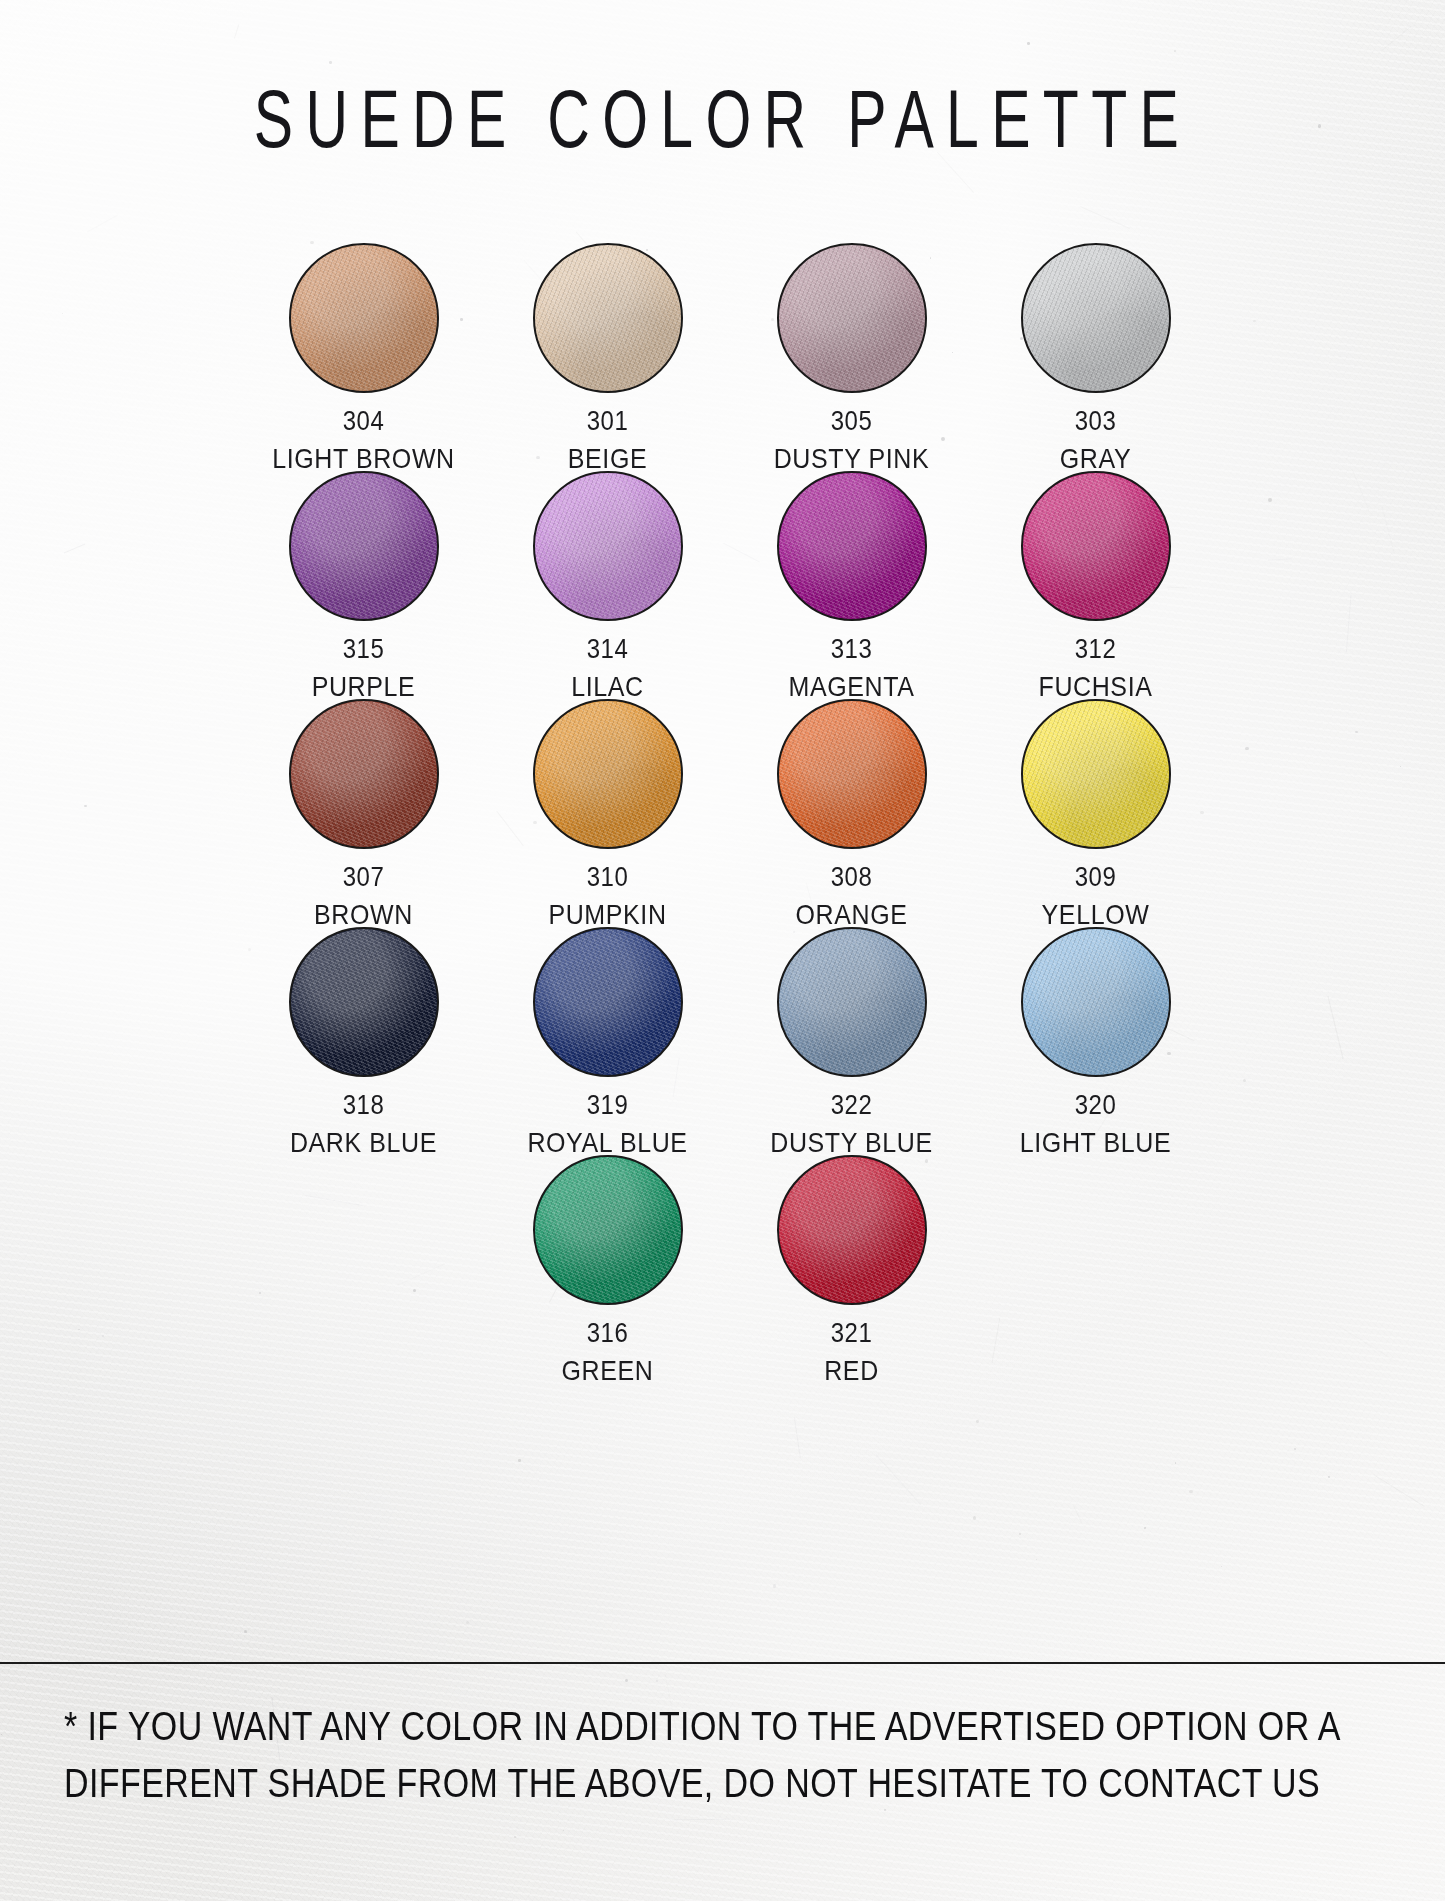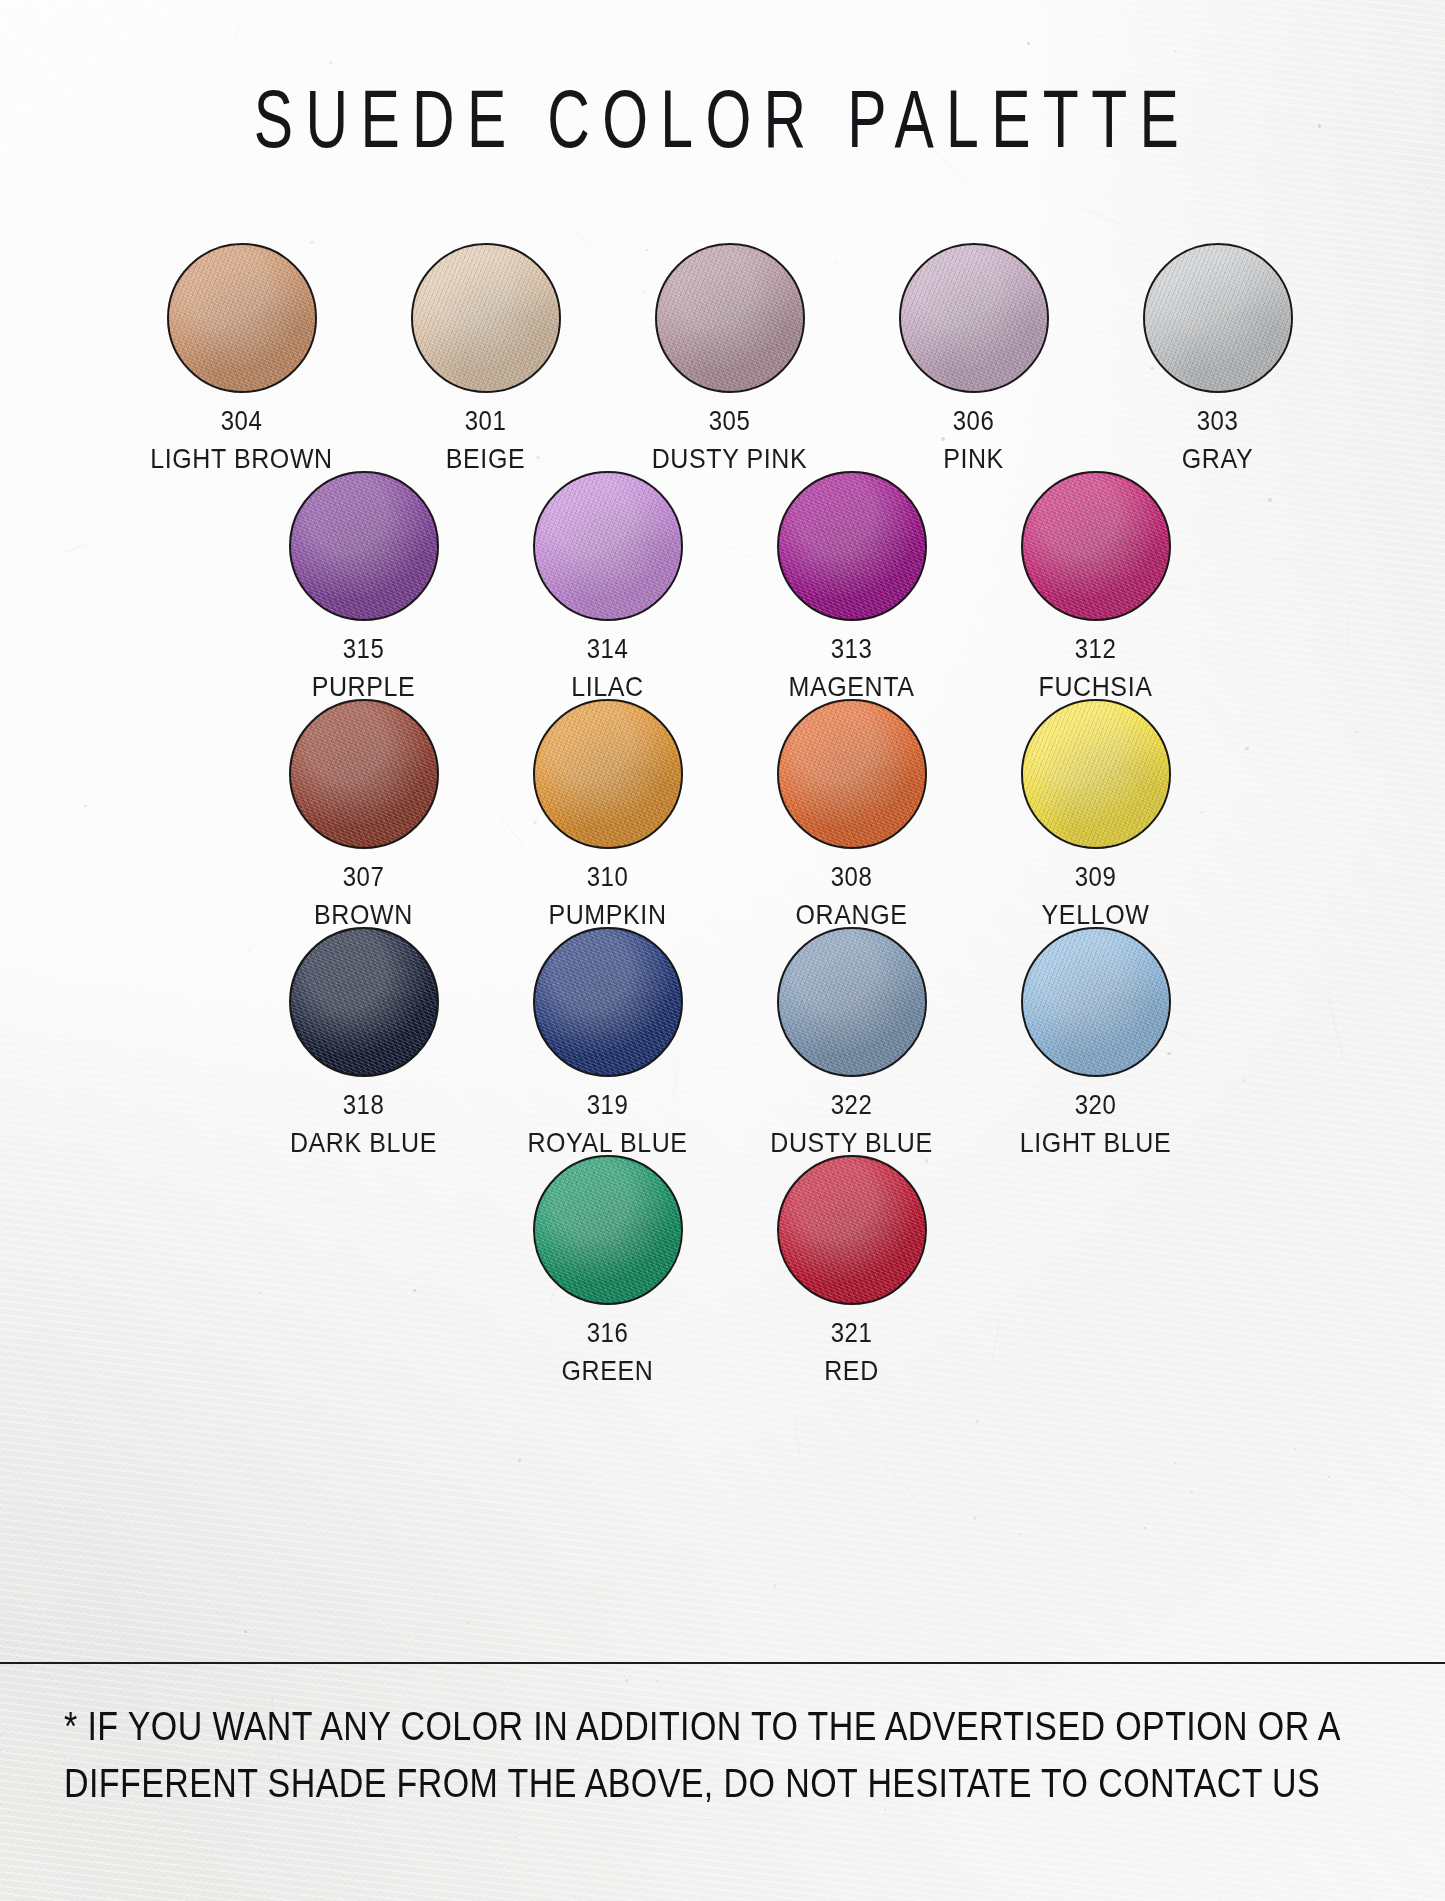--- a/index.html
+++ b/index.html
@@ -282,25 +282,20 @@
           <div class="swatch" style="background: rgb(221, 196, 169);"></div>
           <div class="code">301</div>
           <div class="name">BEIGE</div>
         </div>
         <div class="cell">
           <div class="swatch" style="background: rgb(181, 149, 160);"></div>
           <div class="code">305</div>
           <div class="name">DUSTY PINK</div>
         </div>
         <div class="cell">
-          <div class="swatch" style="background: rgb(195, 168, 192);"></div>
-          <div class="code">306</div>
-          <div class="name">PINK</div>
-        </div>
-        <div class="cell">
           <div class="swatch" style="background: rgb(198, 200, 202);"></div>
           <div class="code">303</div>
           <div class="name">GRAY</div>
         </div>
       </div>
       <div class="row row-2">
         <div class="cell">
           <div class="swatch" style="background: rgb(128, 65, 154);"></div>
           <div class="code">315</div>
           <div class="name">PURPLE</div>

